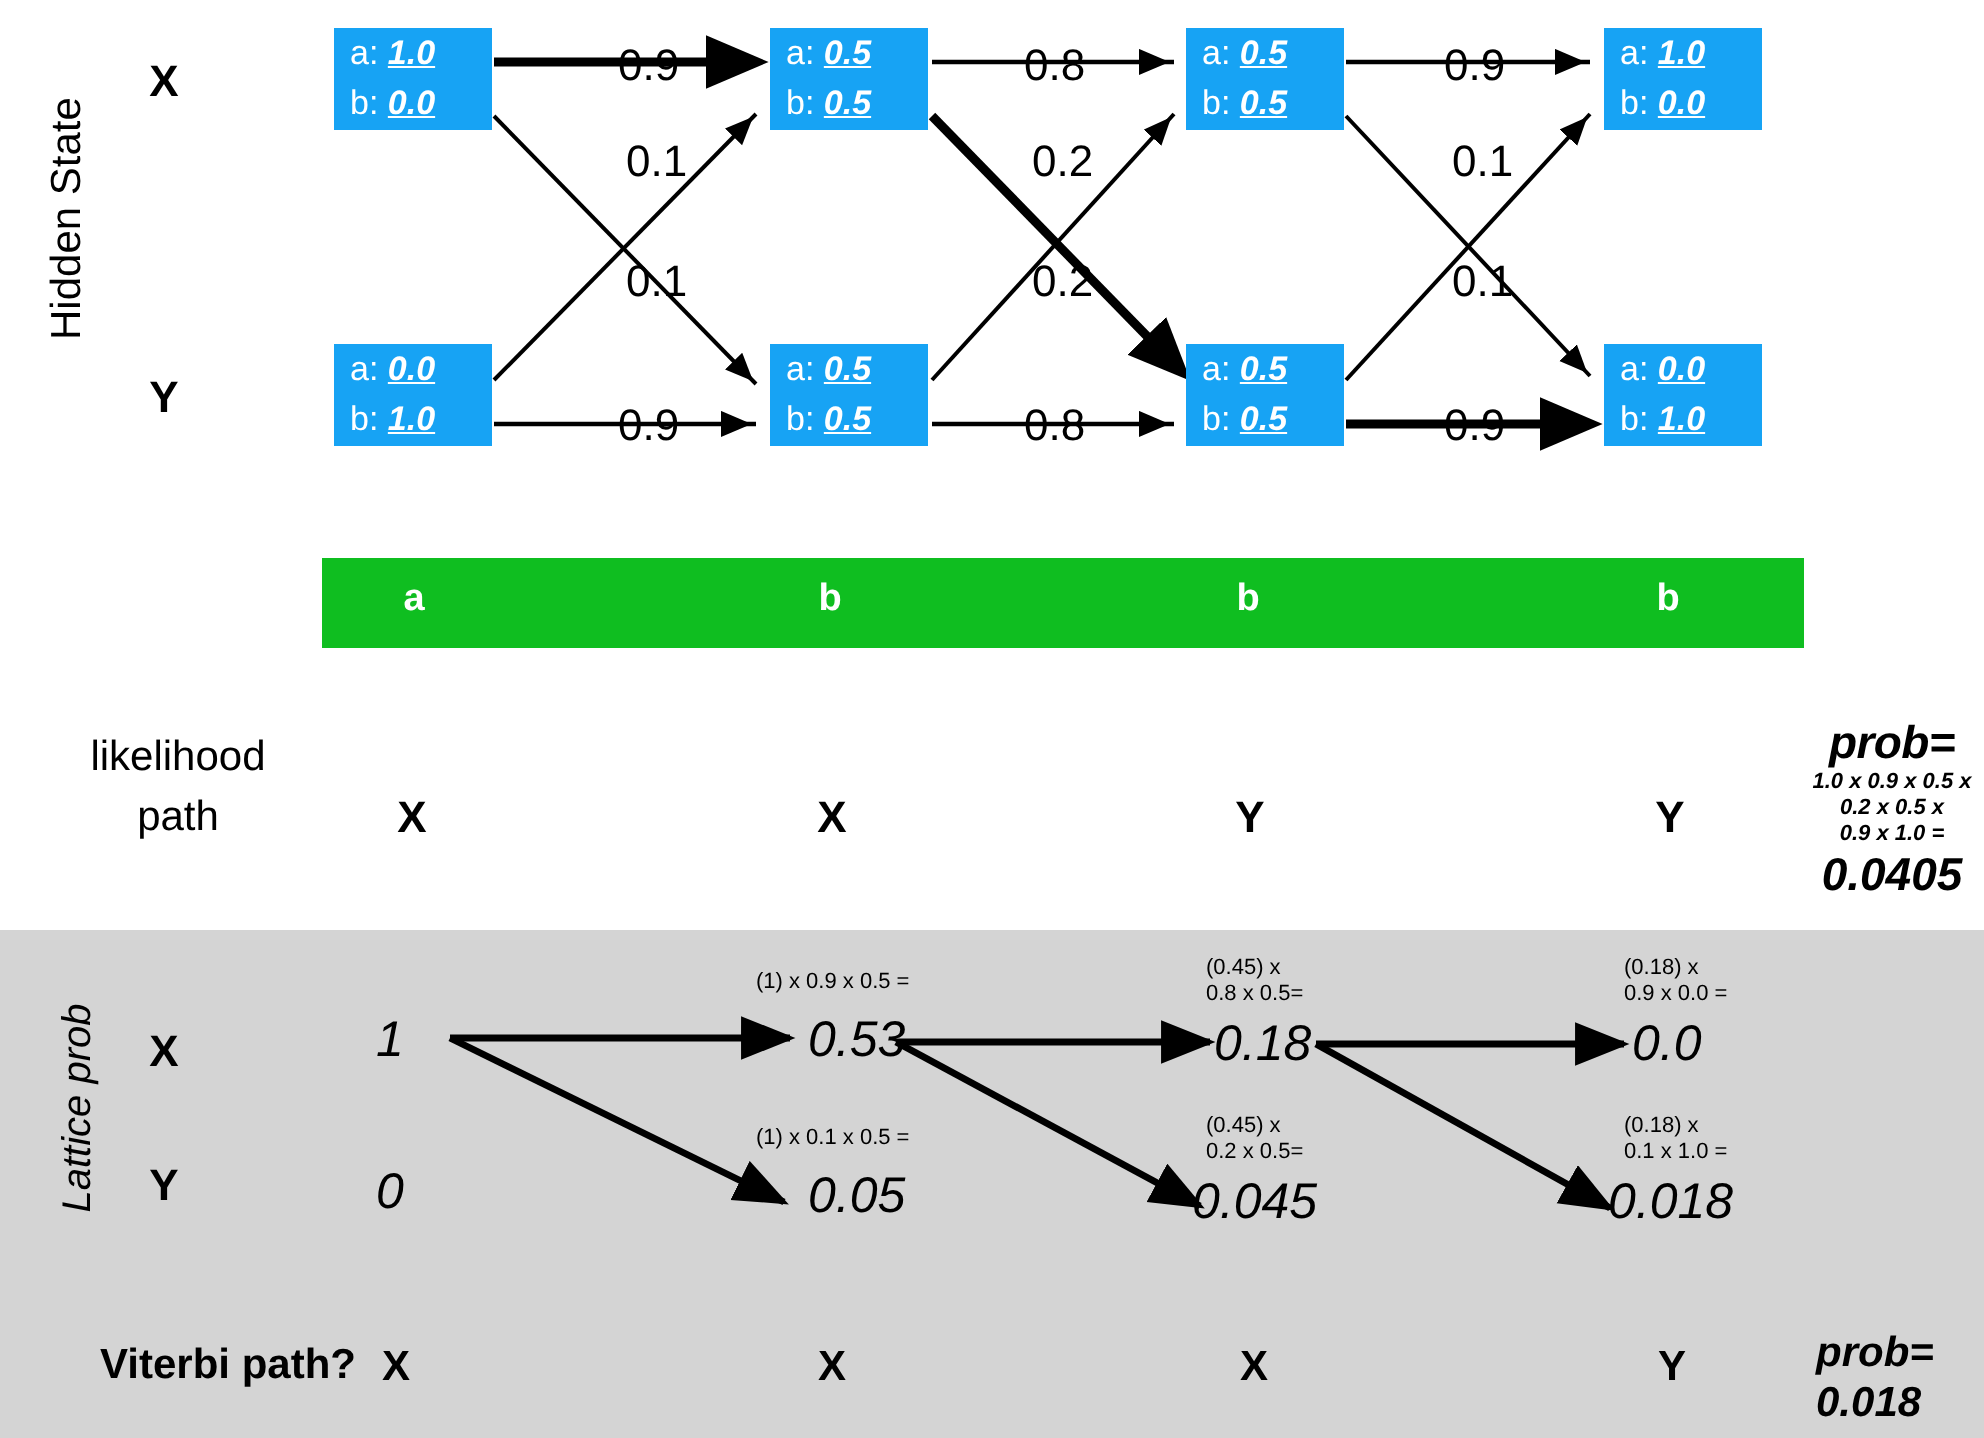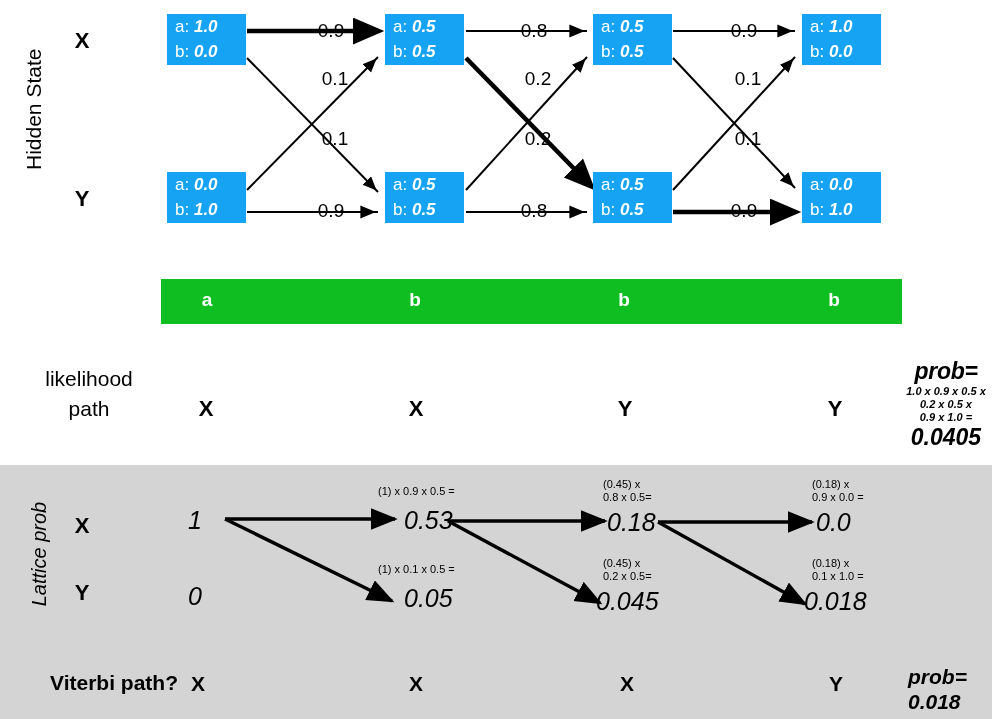--- a/index.html
+++ b/index.html
@@ -37,24 +37,24 @@
   #lat-x{left:62px;top:513px;}
   #lat-y{left:62px;top:580px;}
 
   
   .node{
     width:79px;height:51px;background:#17a3f4;
     color:#fff;font-size:17px;line-height:25px;
     padding:0 0 0 8px;box-sizing:border-box;
   }
   .node .k{font-style:normal;}
-  .node .v{font-style:italic;font-weight:bold;}
-
-  
-  .tprob{font-size:19px;text-align:center;width:44px;}
+  .node .v{font-style:italic;font-weight:bold;text-decoration:underline;}
+
+  
+  .tprob{font-size:22px;width:44px;}
 
   
   #obs-bar{left:161px;top:279px;width:741px;height:45px;background:#0fbe20;}
   .obs-sym{
     position:absolute;top:10px;width:40px;text-align:center;
     color:#fff;font-size:19px;font-weight:bold;
   }
 
   
   .mlp-letter{font-size:22px;font-weight:bold;text-align:center;width:40px;top:396px;}

